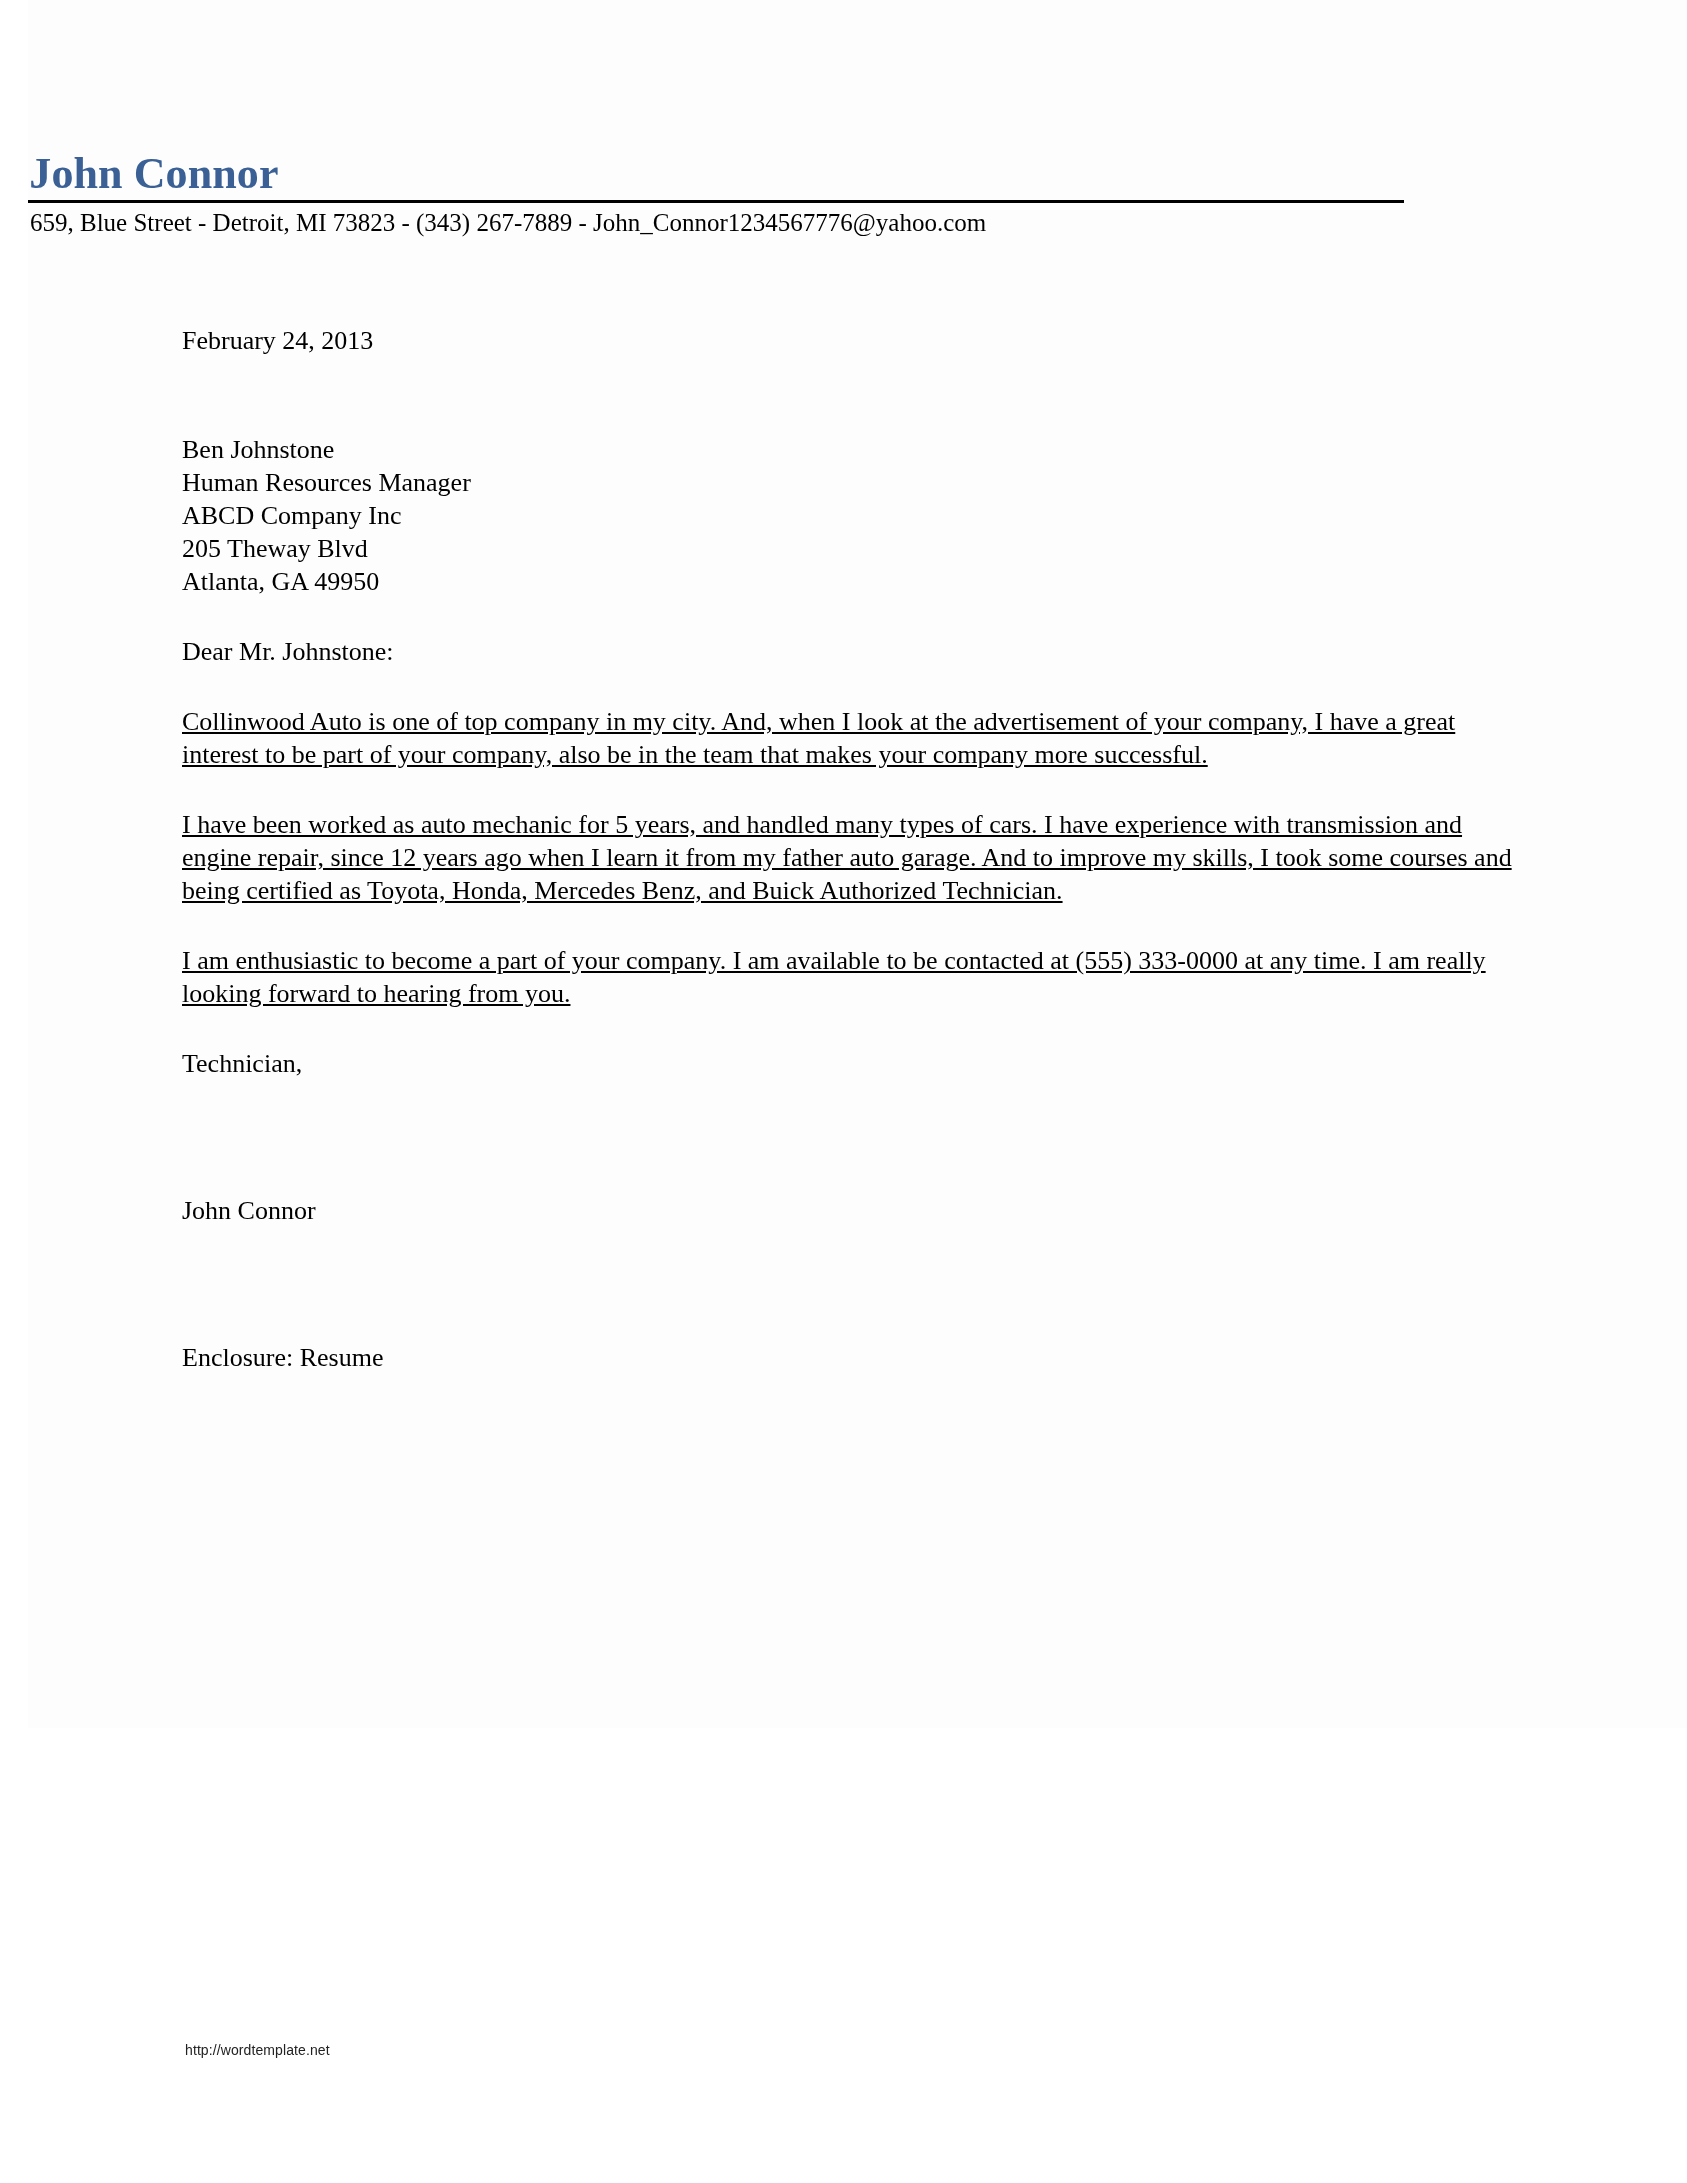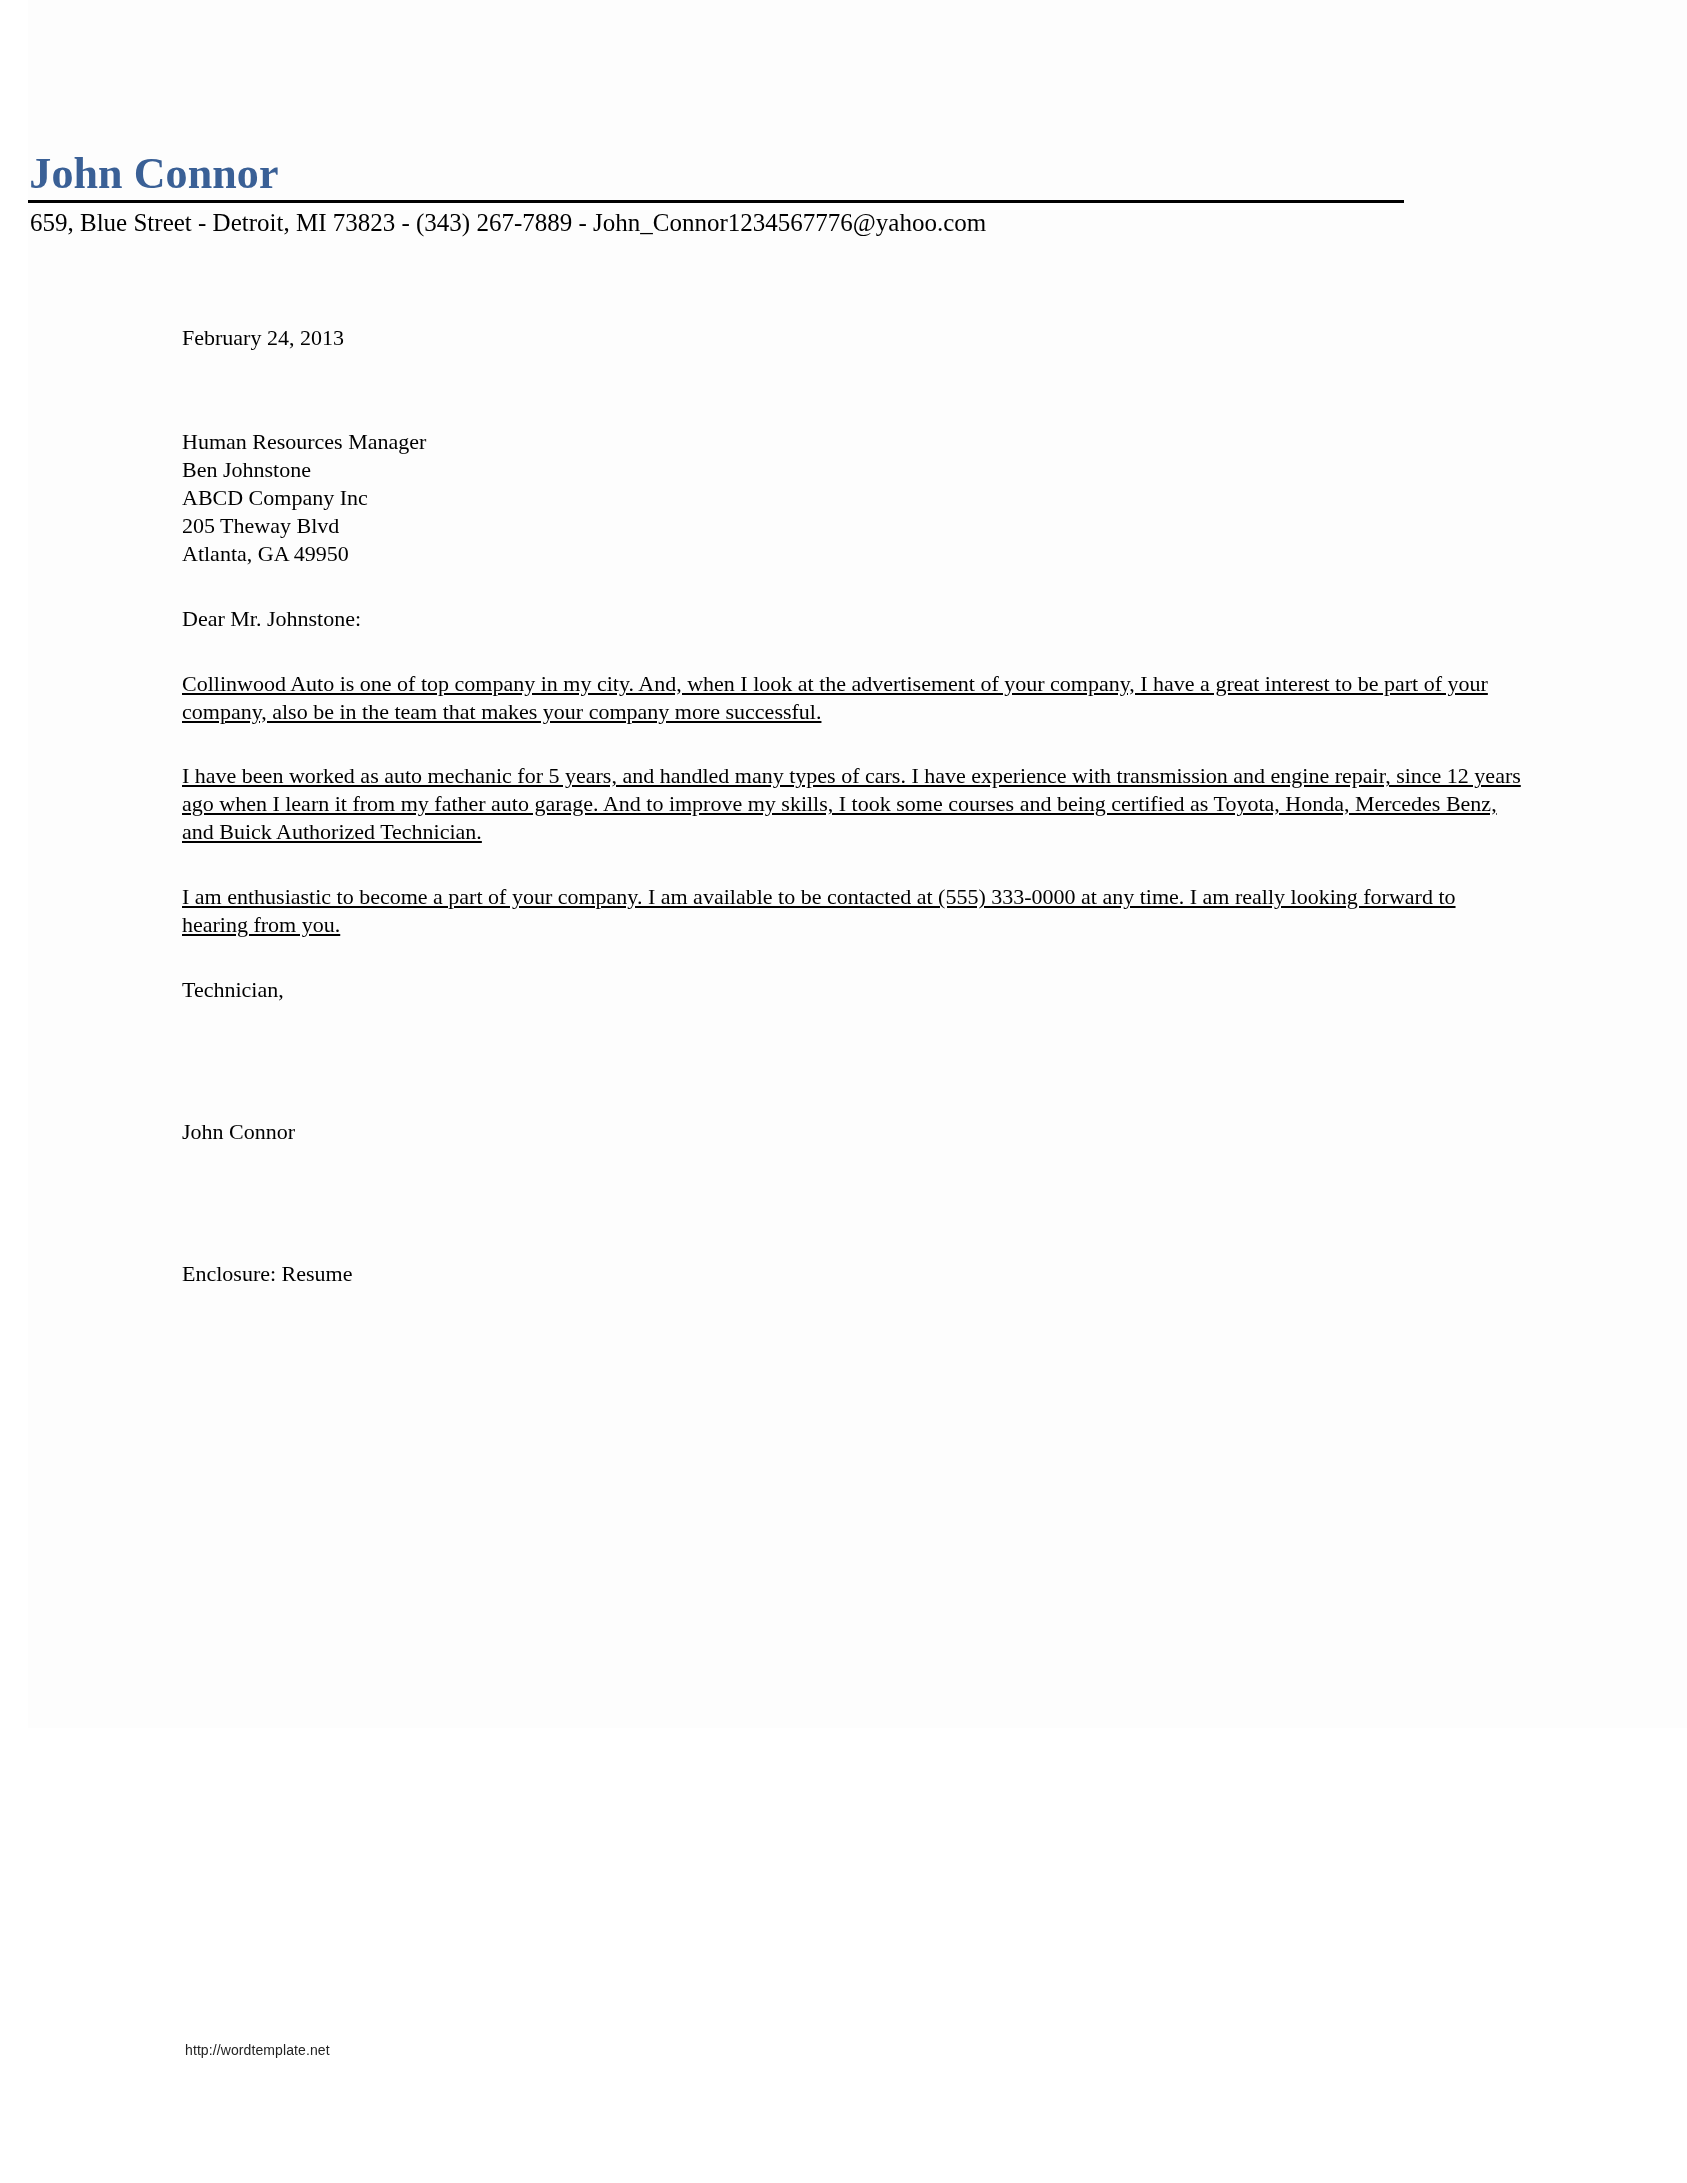--- a/index.html
+++ b/index.html
@@ -56,21 +56,21 @@
     margin: 0 0 0 2px;
     white-space: nowrap;
   }
 
   
   .letter {
     position: absolute;
     left: 154px;
     top: 324px;
     width: 1343px;
-    font-size: 22px;
+    font-size: 26px;
     line-height: 1.27;
   }
   .letter p {
     margin: 0;
   }
 
   .date-line {
     margin-bottom: 0 !important;
   }
 
@@ -116,22 +116,22 @@
   </div>
 
   <div class="letter">
 
     <p class="date-line">February 24, 2013</p>
 
     <div class="spacer-1"></div>
     <div class="spacer-1"></div>
 
     <div class="recipient-block">
+      <p class="addr-line">Ben Johnstone</p>
       <p class="addr-line">Human Resources Manager</p>
-      <p class="addr-line">Ben Johnstone</p>
       <p class="addr-line">ABCD Company Inc</p>
       <p class="addr-line">205 Theway Blvd</p>
       <p class="addr-line">Atlanta, GA 49950</p>
     </div>
 
     <div class="spacer-2"></div>
 
     <p class="salutation">Dear Mr. Johnstone:</p>
 
     <div class="spacer-2"></div>

